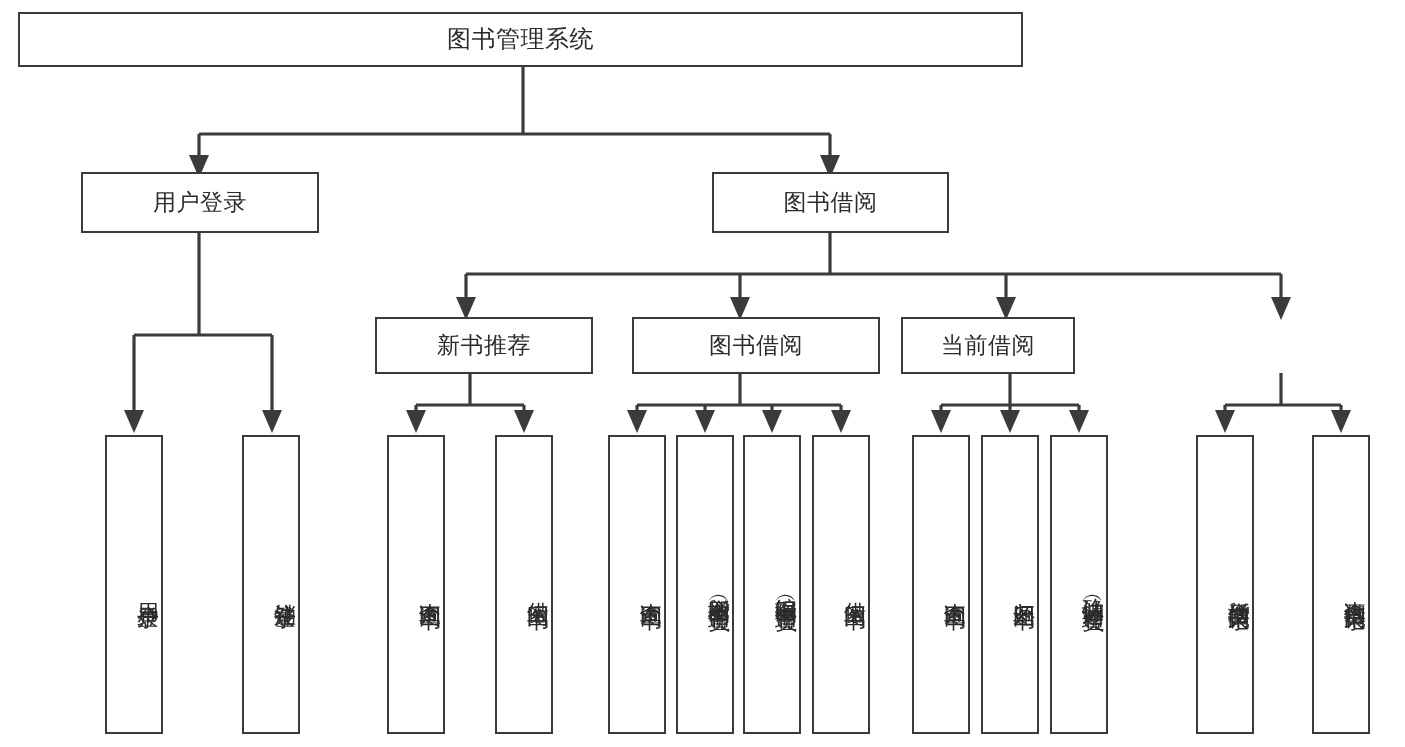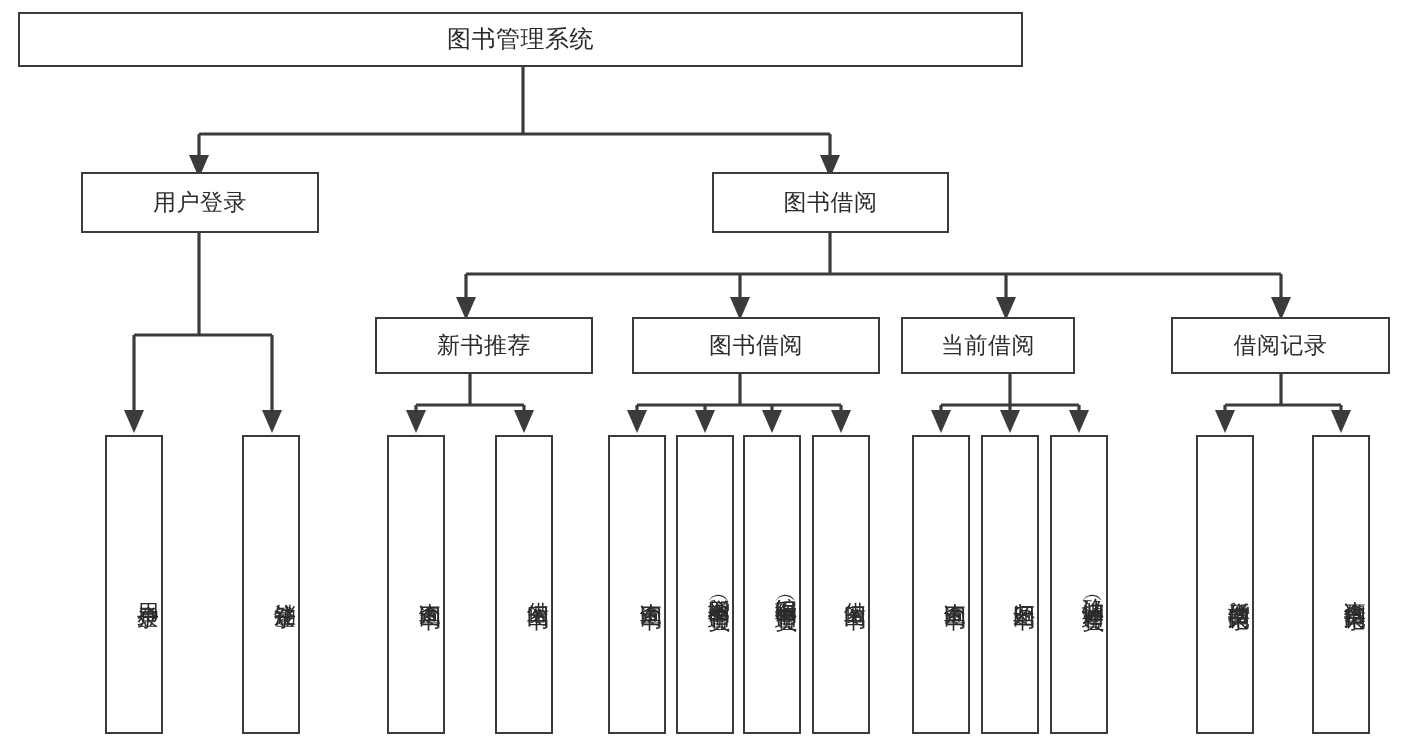--- a/index.html
+++ b/index.html
@@ -155,21 +155,20 @@
   <div class="node horiz" style="left:81px; top:172px; width:238px; height:61px;">用户登录</div>
 
   <div class="node horiz" style="left:712px; top:172px; width:237px; height:61px;">图书借阅</div>
 
   <div class="node horiz" style="left:375px; top:317px; width:218px; height:57px;">新书推荐</div>
 
   <div class="node horiz" style="left:632px; top:317px; width:248px; height:57px;">图书借阅</div>
 
   <div class="node horiz" style="left:901px; top:317px; width:174px; height:57px;">当前借阅</div>
 
-  <div class="node horiz" style="left:1171px; top:317px; width:219px; height:57px;">借阅记录</div>
 
   <div class="node vert" style="left:105px; top:435px; width:58px; height:299px;">
     <span class="vlabel">用户登录</span>
   </div>
 
   <div class="node vert" style="left:242px; top:435px; width:58px; height:299px;">
     <span class="vlabel">注销登录</span>
   </div>
 
   <div class="node vert" style="left:387px; top:435px; width:58px; height:299px;">

